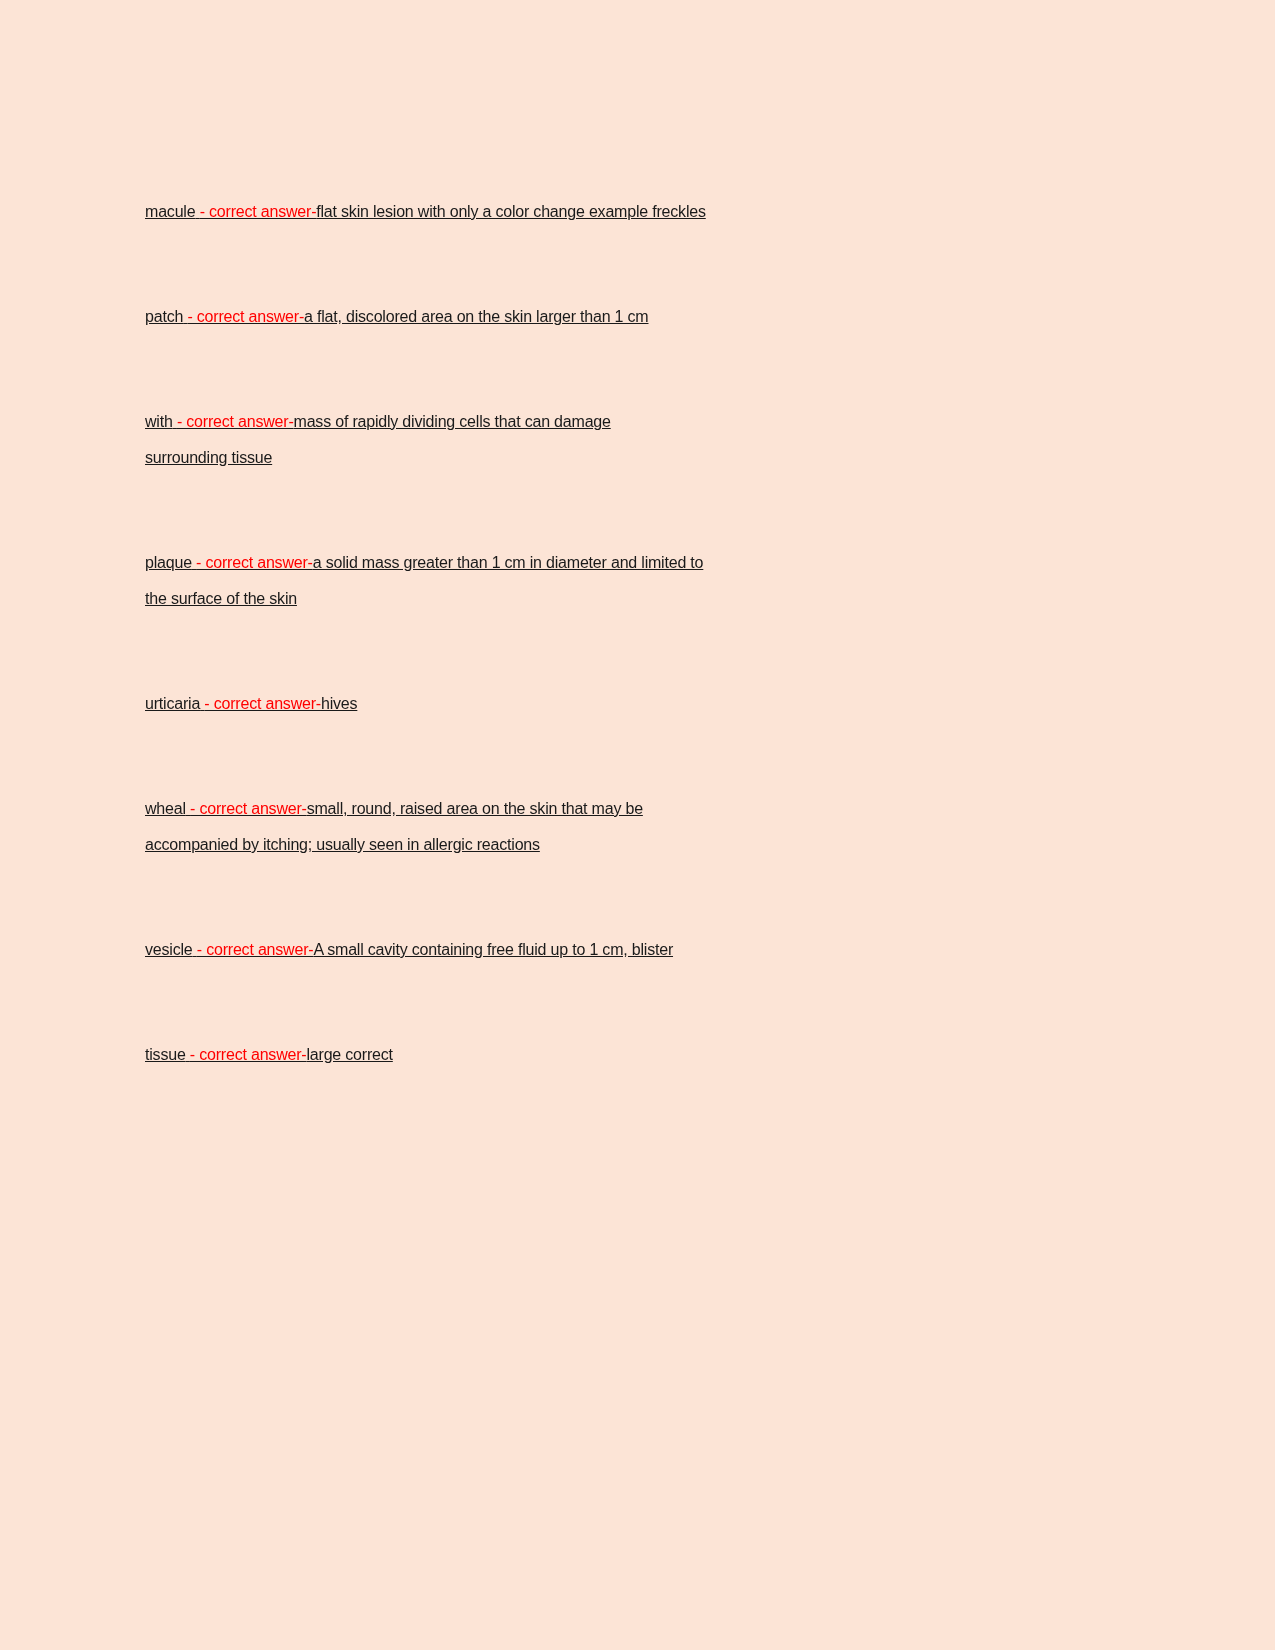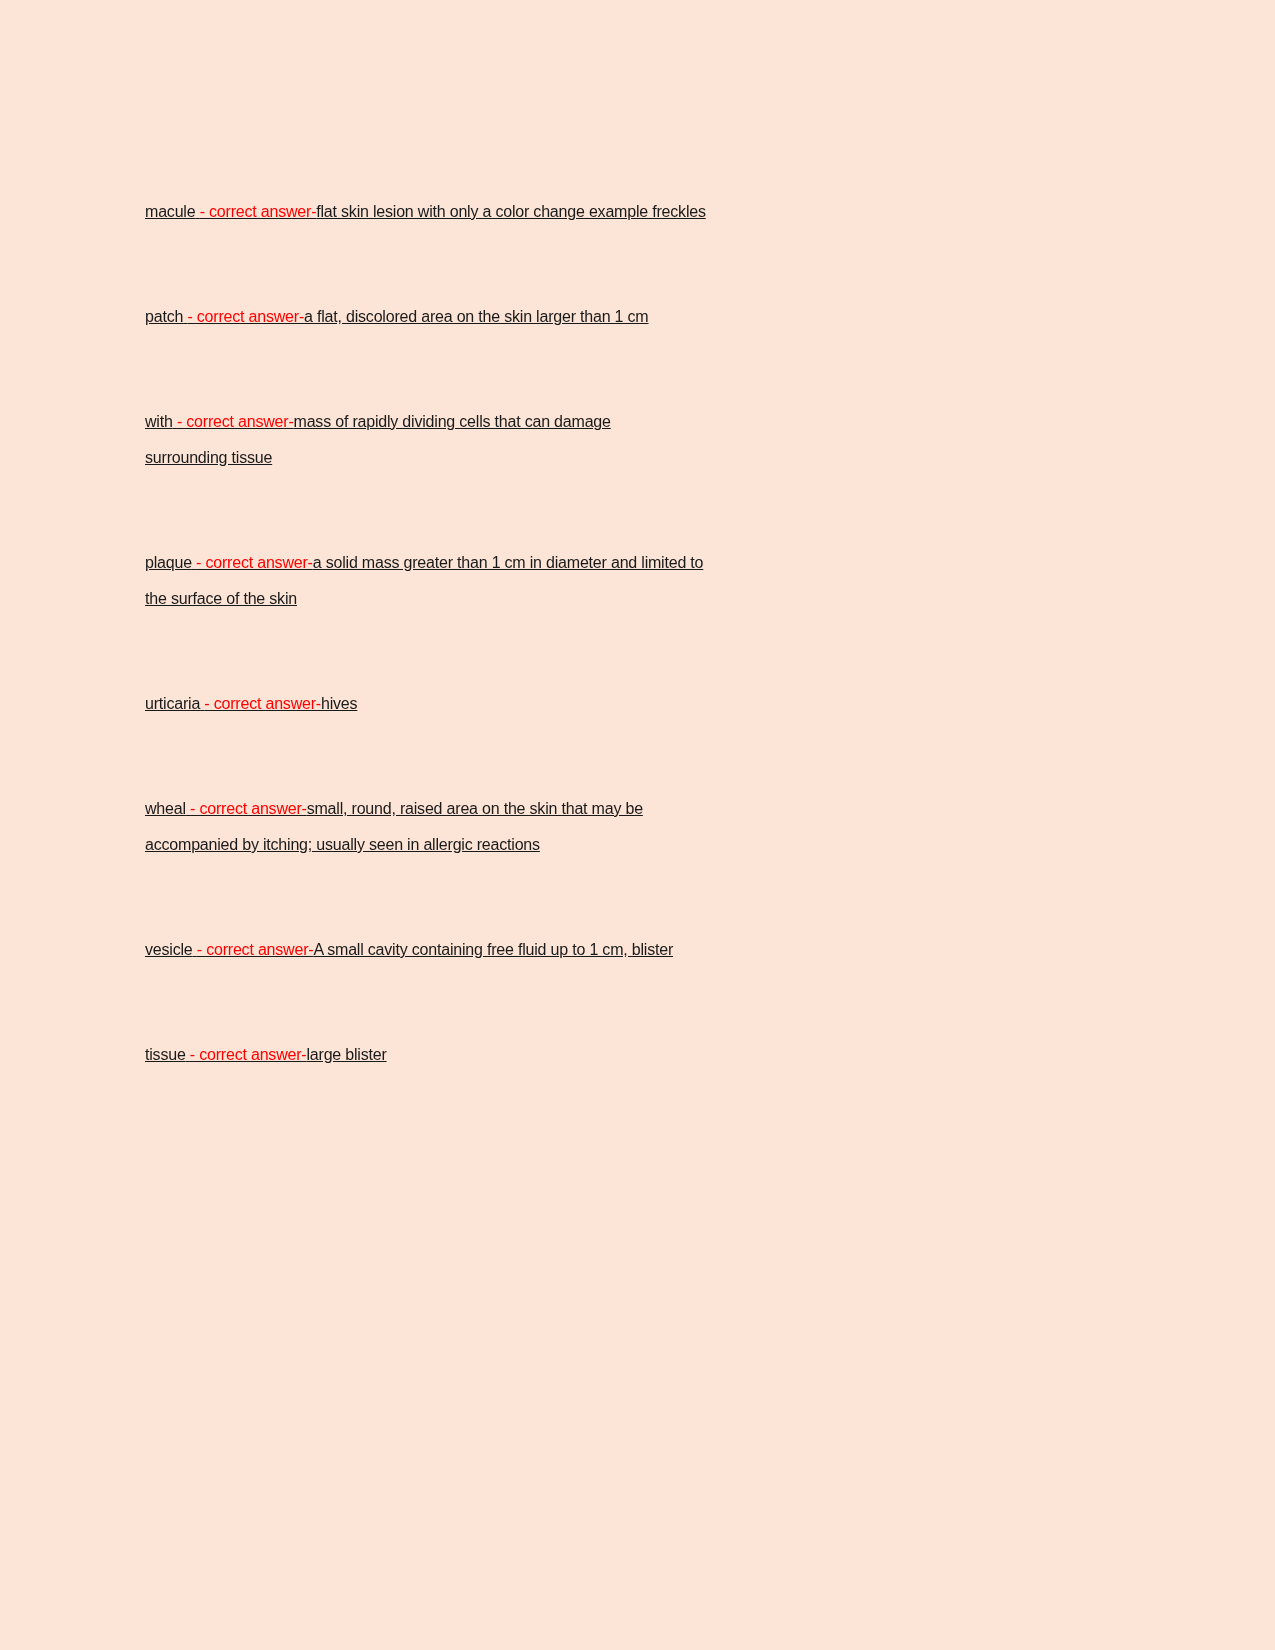--- a/index.html
+++ b/index.html
@@ -42,15 +42,15 @@
       <p class="entry" style="color: rgb(26, 26, 26);"><span class="term">macule</span> <span class="marker" style="color: rgb(255, 0, 0);">- correct answer-</span><span class="def">flat skin lesion with only a color change example freckles</span></p>
       <p class="entry" style="color: rgb(26, 26, 26); margin-top: 24px;"><span class="term">patch</span> <span class="marker" style="color: rgb(255, 0, 0);">- correct answer-</span><span class="def">a flat, discolored area on the skin larger than 1 cm</span></p>
       <p class="entry" style="color: rgb(26, 26, 26);"><span class="term">with</span> <span class="marker" style="color: rgb(255, 0, 0);">- correct answer-</span><span class="def">mass of rapidly dividing cells that can damage
 surrounding tissue</span></p>
       <p class="entry" style="color: rgb(26, 26, 26);"><span class="term">plaque</span> <span class="marker" style="color: rgb(255, 0, 0);">- correct answer-</span><span class="def">a solid mass greater than 1 cm in diameter and limited to
 the surface of the skin</span></p>
       <p class="entry" style="color: rgb(26, 26, 26);"><span class="term">urticaria</span> <span class="marker" style="color: rgb(255, 0, 0);">- correct answer-</span><span class="def">hives</span></p>
       <p class="entry" style="color: rgb(26, 26, 26);"><span class="term">wheal</span> <span class="marker" style="color: rgb(255, 0, 0);">- correct answer-</span><span class="def">small, round, raised area on the skin that may be
 accompanied by itching; usually seen in allergic reactions</span></p>
       <p class="entry" style="color: rgb(26, 26, 26);"><span class="term">vesicle</span> <span class="marker" style="color: rgb(255, 0, 0);">- correct answer-</span><span class="def">A small cavity containing free fluid up to 1 cm, blister</span></p>
-      <p class="entry" style="color: rgb(26, 26, 26);"><span class="term">tissue</span> <span class="marker" style="color: rgb(255, 0, 0);">- correct answer-</span><span class="def">large blister</span></p>
+      <p class="entry" style="color: rgb(26, 26, 26);"><span class="term">tissue</span> <span class="marker" style="color: rgb(255, 0, 0);">- correct answer-</span><span class="def">large correct</span></p>
     </div>
 </div>
 
 </body></html>

